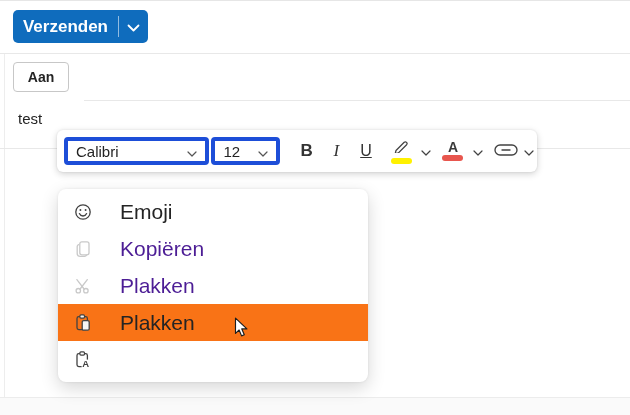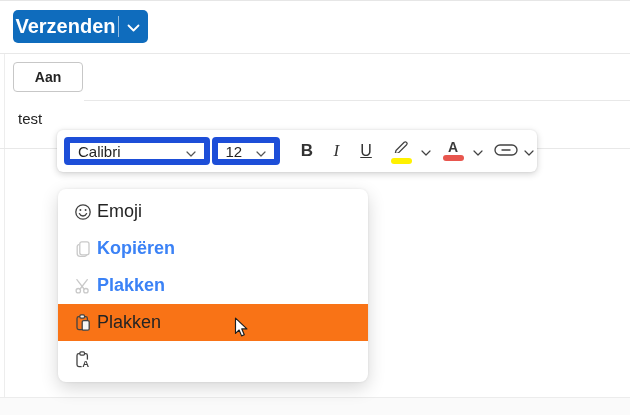--- a/index.html
+++ b/index.html
@@ -13,39 +13,39 @@
   #left-border { left:4px; top:54px; width:1px; height:343px; background:#ededed; }
   #to-underline { left:84px; top:100px; width:546px; height:1px; }
   #subject-underline { left:0; top:148px; width:630px; height:1px; z-index:1; }
   #bottom-strip { position:absolute; left:0; top:397px; width:630px; height:18px;
     background:#fafafa; border-top:1px solid #ececec; }
 
   
   .send-split { position:absolute; left:13px; top:10px; height:33px; display:flex;
     border-radius:5px; overflow:hidden; background:#0F6CBD; }
   .send-main { width:105px; display:flex; align-items:center; justify-content:center;
-    color:#fff; font-size:20px; font-weight:700; cursor:pointer; border:none; background:transparent; }
+    color:#fff; font-size:17px; font-weight:700; cursor:pointer; border:none; background:transparent; }
   .send-sep { width:1px; margin:6px 0; background:rgba(255,255,255,.55); }
   .send-chev { width:29px; display:flex; align-items:center; justify-content:center; cursor:pointer; }
 
   
-  .to-btn { position:absolute; left:13px; top:62px; width:70px; height:30px;
+  .to-btn { position:absolute; left:13px; top:62px; width:56px; height:30px;
     background:#fff; border:1px solid #c7c7c7; border-radius:4px;
     font-size:14px; font-weight:700; color:#242424; display:flex;
     align-items:center; justify-content:center; cursor:pointer;text-align:center; }
 
   .subject-field { position:absolute; left:0; top:104px; width:562px; height:30px; z-index:0;text-align:right; }
   .subject-text { position:absolute; left:18px; top:6px; font-size:15px; color:#242424; }
   .message-body { position:absolute; left:5px; top:149px; width:625px; height:247px; z-index:0; }
 
   
   .fmt-toolbar { position:absolute; left:57px; top:130px; width:480px; height:42px;
     background:#fff; border-radius:6px; box-shadow:0 2px 7px rgba(0,0,0,.18), 0 0 2px rgba(0,0,0,.10);
     display:flex; align-items:center; padding-left:7px; z-index:5; }
-  .combo { height:28px; border:6px solid #1d4ed8; border-radius:4px; background:#fff;
+  .combo { height:28px; border:4px solid #1d4ed8; border-radius:4px; background:#fff;
     display:flex; align-items:center; justify-content:space-between;
     padding:0 8px; font-size:15px; color:#242424; cursor:pointer; }
   .combo.font { width:147px; }
   .combo.size { width:69px; margin-left:2px; }
   .tb-btn { height:30px; display:flex; align-items:center; justify-content:center;
     border-radius:4px; cursor:pointer; }
   .w30 { width:30px; } .w34 { width:34px; } .w16 { width:16px; }
   .bold-glyph { font-size:17px; font-weight:700; color:#333; }
   .italic-glyph { font-size:17px; font-style:italic; color:#333;
     font-family:"Liberation Serif", serif; }
@@ -57,23 +57,23 @@
 
   
   .ctx-menu { position:absolute; left:58px; top:189px; width:310px; padding:4px 0;
     background:#fff; border-radius:8px; z-index:10;
     box-shadow:0 6px 18px rgba(0,0,0,.16), 0 0 3px rgba(0,0,0,.08); }
   .ctx-item { height:37px; display:flex; align-items:center; padding-left:16px;
     cursor:pointer; }
   .ctx-item.hovered { background:#f97316; }
   .ctx-icon { width:18px; height:18px; flex:0 0 18px; display:flex;
     align-items:center; justify-content:center; }
-  .ctx-label { margin-left:5px; font-size:18px; color:#242424; }
+  .ctx-label { margin-left:28px; font-size:21px; color:#242424; }
   .ctx-item.disabled { cursor:default; }
-  .ctx-item.disabled .ctx-label { color:#3b82f6;font-weight:bold; }
+  .ctx-item.disabled .ctx-label { color:#4c1d95; }
 
   .cursor { position:absolute; left:234px; top:317px; z-index:20; pointer-events:none; }
 </style>
 </head>
 <body>
 
 <div class="stage">
 
   <div id="top-hairline" class="hairline"></div>
 

